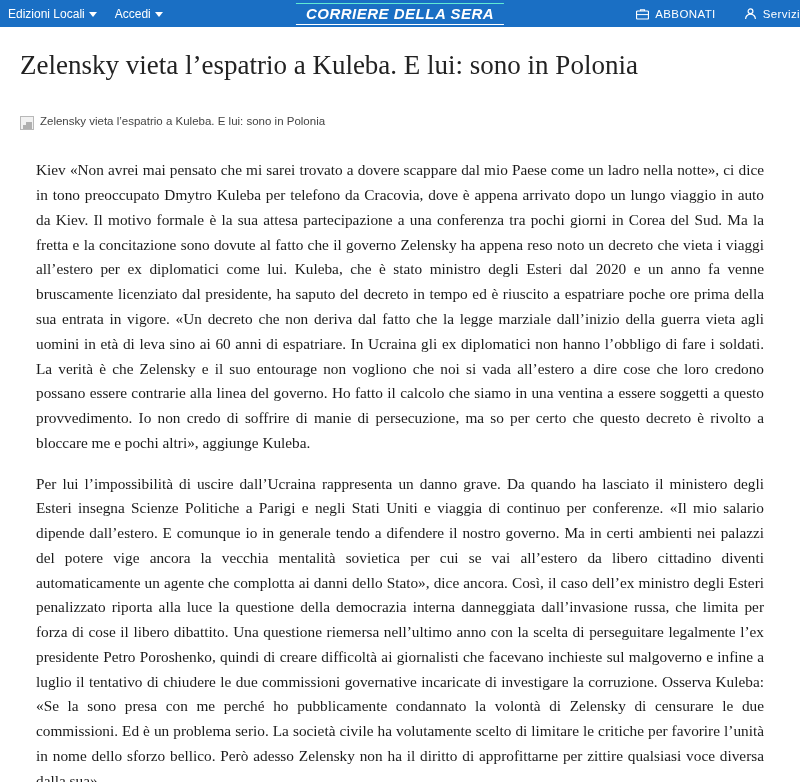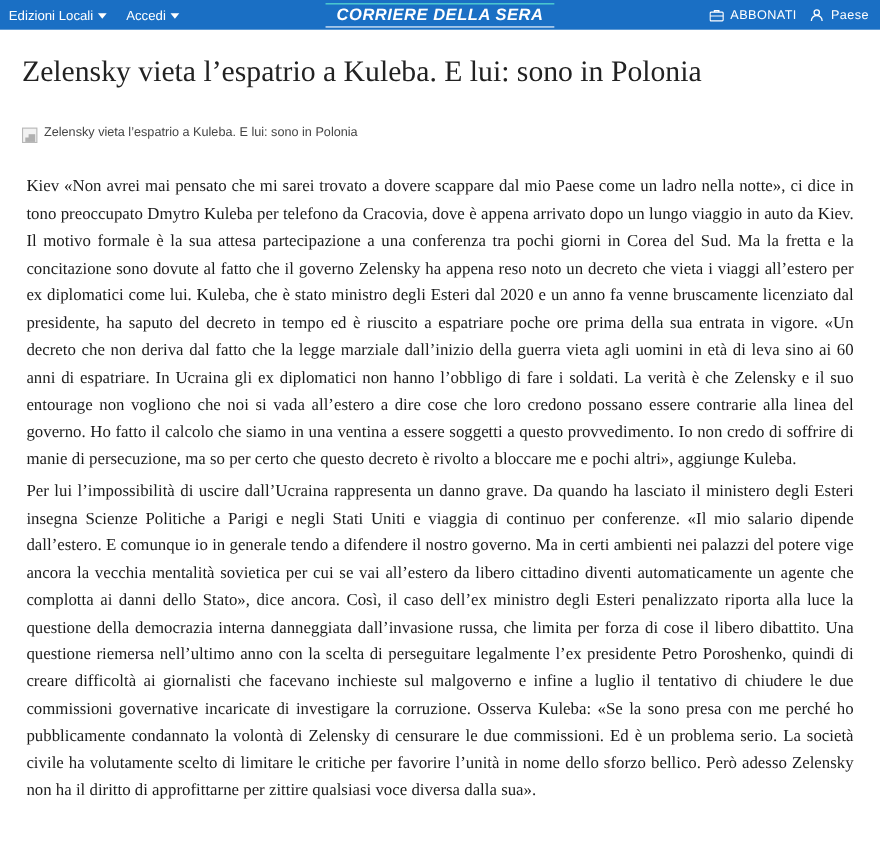--- a/index.html
+++ b/index.html
@@ -61,22 +61,22 @@
     font-weight: bold;
     font-style: italic;
     font-size: 15px;
     letter-spacing: 0.5px;
     white-space: nowrap;
   }
   .topbar-right {
     margin-left: auto;
     display: flex;
     align-items: center;
-    gap: 12px;
-    padding-right: 10px;
+    gap: 28px;
+    padding-right: 0;
     font-family: "Liberation Sans", sans-serif;
     font-size: 11.5px;
     letter-spacing: 0.4px;
   }
   .topbar-right .nav-item { gap: 6px; }
   .icon-svg { display: block; }
 
   
   .article {
     padding: 0 20px;
@@ -126,21 +126,21 @@
     left: 5px; top: 5px; width: 6px; height: 7px;
   }
   .body-text {
     margin: 28px 0 0 0;
     font-family: "Liberation Serif", serif;
     font-size: 15.3px;
     line-height: 1.62;
     color: #1b1b1b;
     text-align: justify;
   }
-  .body-text p { margin: 4px; }
+  .body-text p { margin: 16px; }
 </style>
 </head>
 <body>
 
 <div class="topbar">
   <div class="topbar-left">
 
     <div class="nav-item">
       <span>Edizioni Locali</span>
       <span class="caret"></span>
@@ -168,21 +168,21 @@
       <span>ABBONATI</span>
     </div>
 
     <div class="nav-item">
       <span>
         <svg class="icon-svg" width="13" height="13" viewBox="0 0 13 13" aria-hidden="true">
           <circle cx="6.5" cy="4.3" r="2.4" fill="none" stroke="#ffffff" stroke-width="1.2"></circle>
           <path d="M1.6 12 a4.9 4.9 0 0 1 9.8 0" fill="none" stroke="#ffffff" stroke-width="1.2"></path>
         </svg>
       </span>
-      <span>Paese</span>
+      <span>Servizi</span>
     </div>
 
   </div>
 </div>
 
 <div class="article">
 
   <h1 class="headline">Zelensky vieta l’espatrio a Kuleba. E lui: sono in Polonia</h1>
 
 

